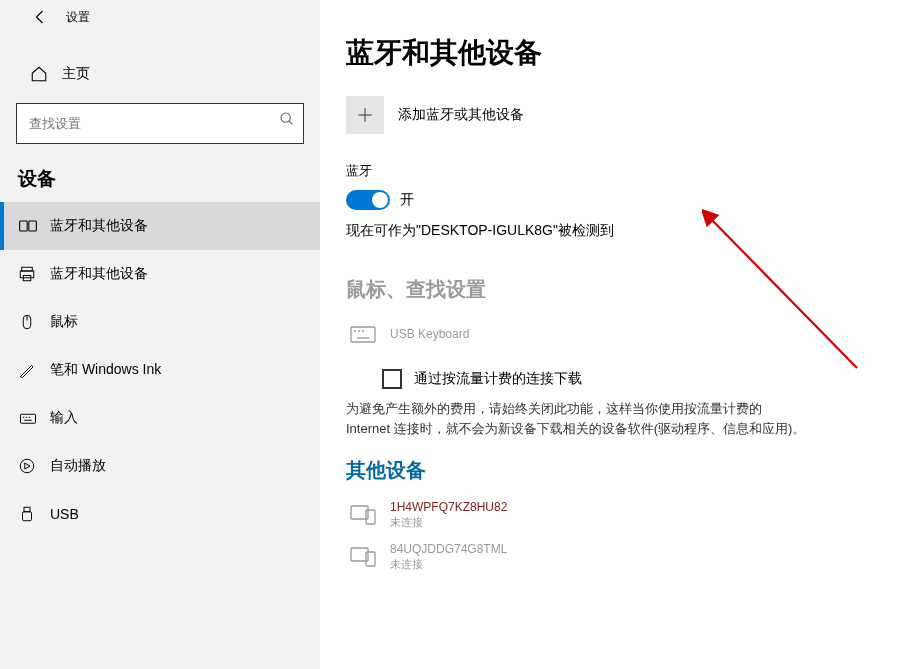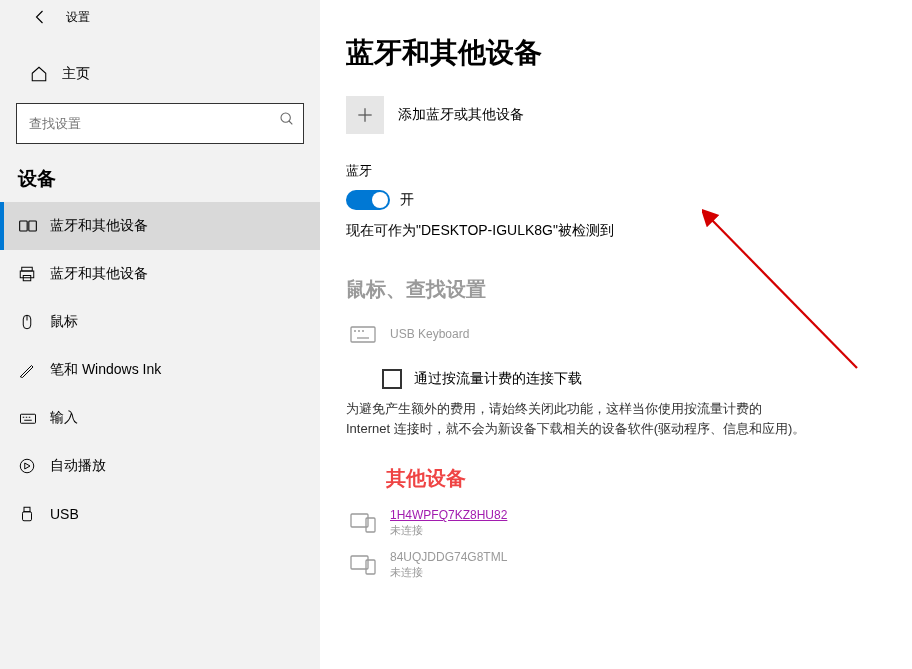--- a/index.html
+++ b/index.html
@@ -27,29 +27,29 @@
 .add-row { display: flex; align-items: center; margin-bottom: 28px; }
 .add-tile { width: 38px; height: 38px; background: #e6e6e6; display: flex; align-items: center; justify-content: center; margin-right: 14px; }
 .add-label { font-size: 14px; }
 .section-label { font-size: 13px; margin-bottom: 10px; }
 .toggle-row { display: flex; align-items: center; margin-bottom: 12px; }
 .toggle { width: 44px; height: 20px; border-radius: 10px; background: #0078d4; position: relative; margin-right: 10px; }
 .toggle .knob { position: absolute; right: 2px; top: 2px; width: 16px; height: 16px; border-radius: 50%; background: #fff; }
 .toggle-state { font-size: 14px; }
 .discover-text { font-size: 14px; margin-bottom: 36px; }
 .sub-heading { font-size: 20px; font-weight: 600; color: #9a9a9a; margin: 16px 0 10px 0; }
-.sub-heading.dark { color: #ef4444; margin-left: 40px; }
+.sub-heading.dark { color: #0369a1; }
 .device-row { display: flex; align-items: center; padding: 6px 0; }
 .device-icon-box { width: 34px; height: 30px; display: flex; align-items: center; justify-content: center; margin-right: 10px; }
 .device-info .device-name { font-size: 12px; }
 .device-info .device-status { font-size: 11px; color: #9a9a9a; margin-top: 1px; }
 .checkbox-row { display: flex; align-items: center; margin: 10px 0 10px 0; padding-left: 36px; }
 .checkbox { width: 20px; height: 20px; border: 2px solid #333; margin-right: 12px; }
 .checkbox-label { font-size: 14px; }
-.hint-text { font-size: 13px; color: #333; line-height: 1.55; max-width: 460px; margin-bottom: 26px; }
+.hint-text { font-size: 13px; color: #333; line-height: 1.55; max-width: 460px; margin-bottom: 18px; }
 .arrow-svg { position: absolute; left: 382px; top: 198px; pointer-events: none; }
 svg { display: block; }
 </style>
 </head>
 <body>
 
 <div class="sidebar">
   <div class="titlebar">
     <div class="back-btn">
       <svg width="18" height="18" viewBox="0 0 24 24" fill="none" stroke="#000" stroke-width="1.5">
@@ -203,21 +203,21 @@
   <div class="sub-heading dark">其他设备</div>
 
   <div class="device-row">
     <div class="device-icon-box">
       <svg width="28" height="24" viewBox="0 0 28 24" fill="none" stroke="#9a9a9a" stroke-width="1.3">
           <rect x="2" y="3" width="17" height="13" rx="1"></rect>
           <rect x="17" y="7" width="9" height="14" rx="1"></rect>
         </svg>
     </div>
     <div class="device-info">
-      <div class="device-name" style="color:#a21caf;text-decoration:underline;">1H4WPFQ7KZ8HU82</div>
+      <div class="device-name" style="color:#7f1d1d;">1H4WPFQ7KZ8HU82</div>
       <div class="device-status">未连接</div>
     </div>
   </div>
 
   <div class="device-row">
     <div class="device-icon-box">
       <svg width="28" height="24" viewBox="0 0 28 24" fill="none" stroke="#9a9a9a" stroke-width="1.3">
           <rect x="2" y="3" width="17" height="13" rx="1"></rect>
           <rect x="17" y="7" width="9" height="14" rx="1"></rect>
         </svg>

